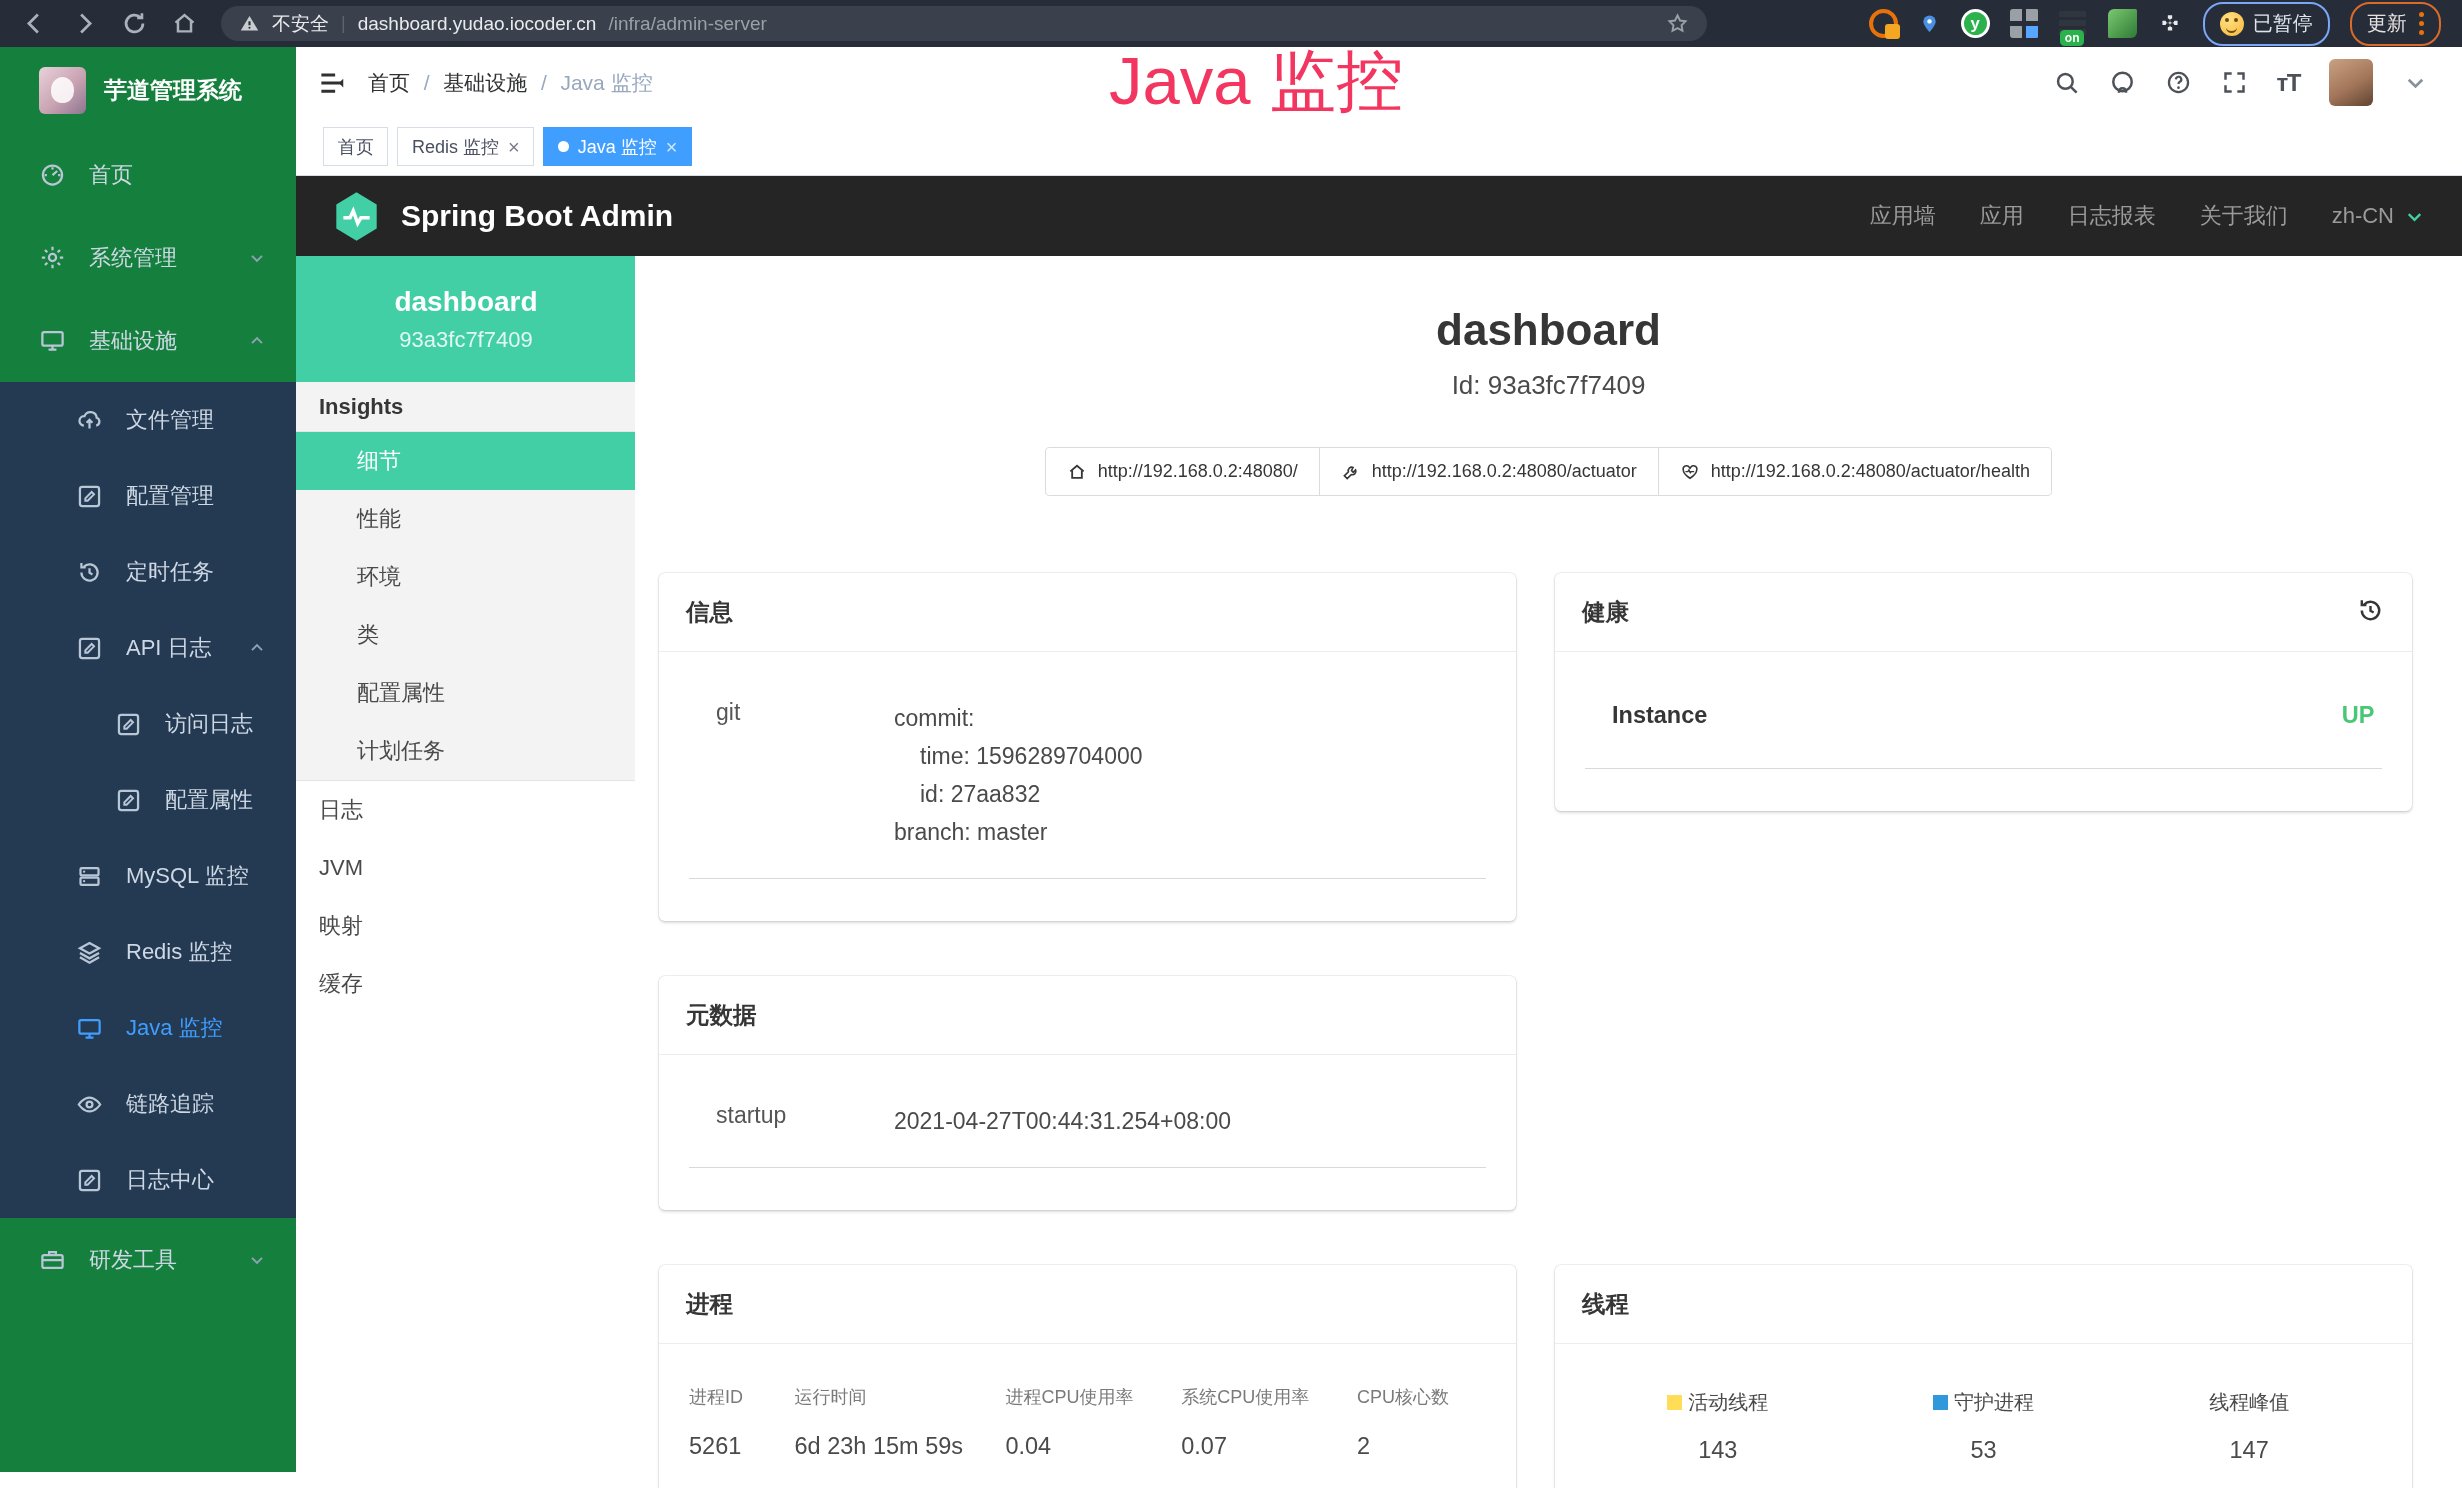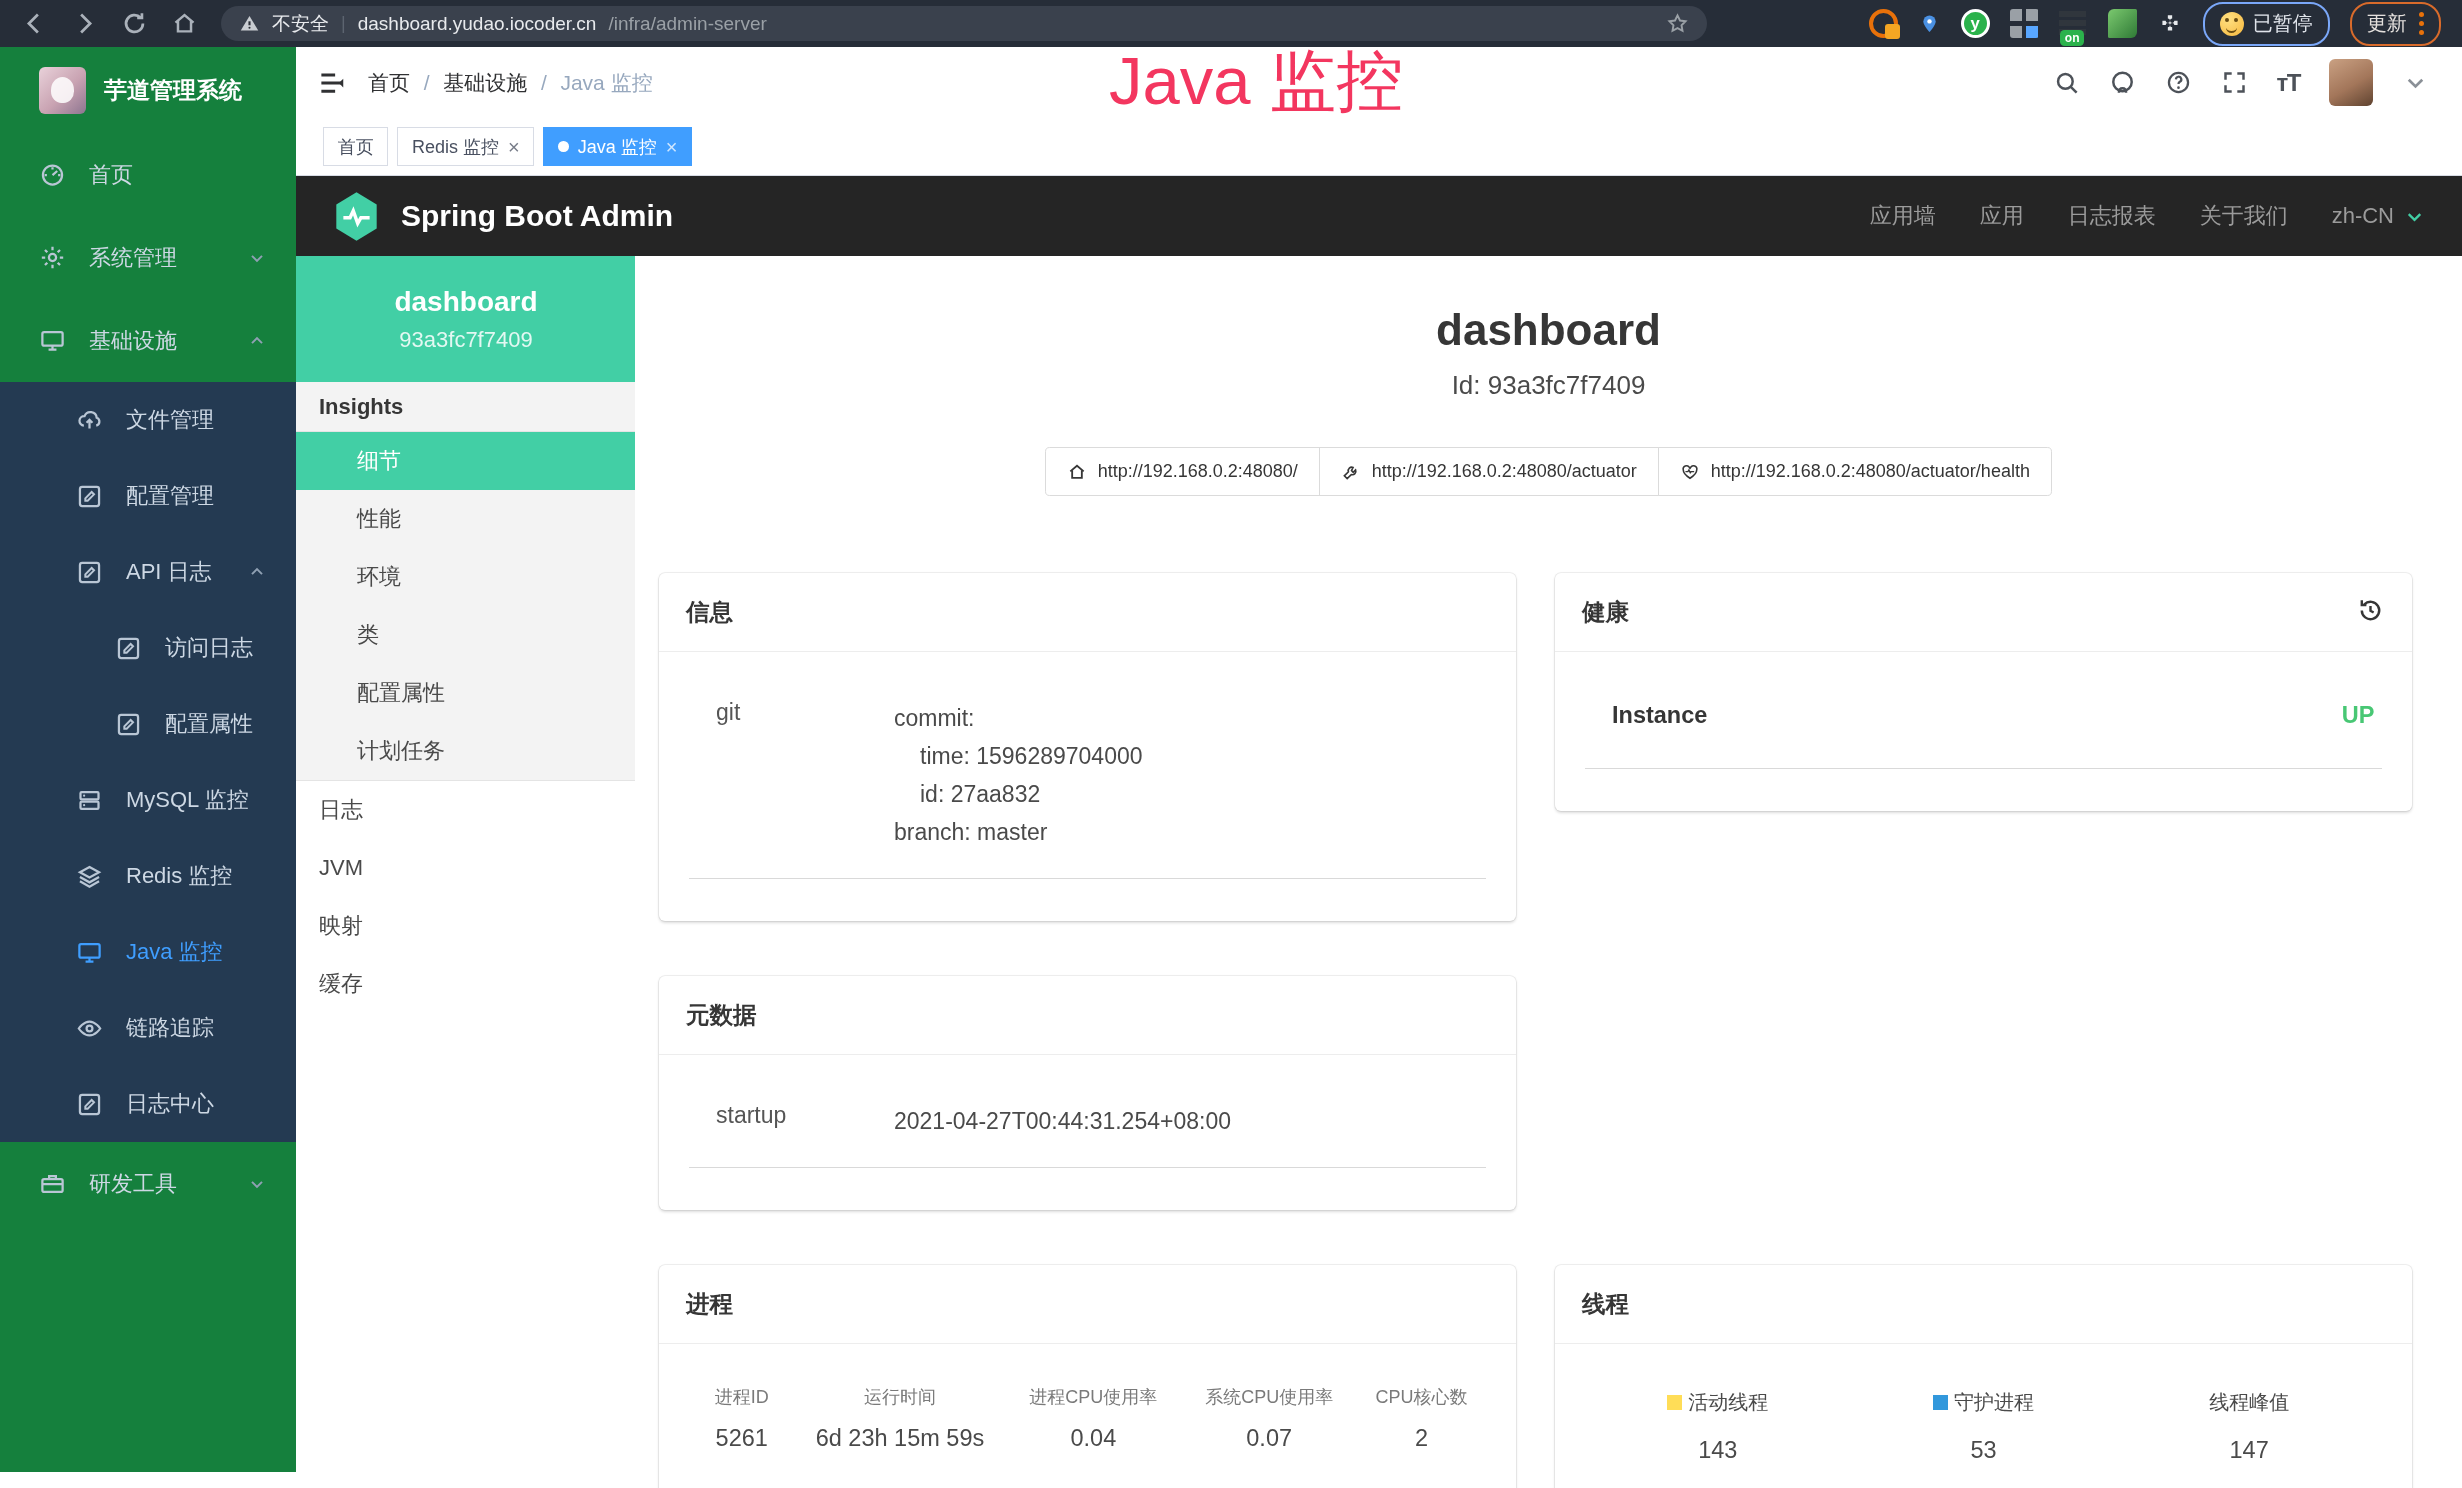--- a/index.html
+++ b/index.html
@@ -105,21 +105,21 @@
   .card-title{font-size:23.5px;font-weight:700;color:#363636}
   .card-header .hicon{width:29px;height:29px;color:#363636;cursor:pointer}
   .card-body{padding:27px 30px 42px}
   .kv-row{display:flex;padding:20px 0 27px;border-bottom:0.8px solid #d9d9d9}
   .kv-key{flex:0 0 205px;padding-left:27px;font-size:23px;color:#555}
   .kv-val{flex:1;font-size:23px;color:#4a4a4a;line-height:38px}
   .kv-val .ind{padding-left:26px}
   .health-row{display:flex;align-items:center;padding:23px 0 39px;border-bottom:0.8px solid #d9d9d9}
   .health-row .lab{padding-left:27px;font-size:23.5px;font-weight:600;color:#363636}
   .health-row .val{margin-left:auto;margin-right:7.6px;font-size:23.5px;font-weight:700;color:#48c774}
-  .proc-grid{display:grid;grid-template-columns:.9fr 1.8fr 1.5fr 1.5fr 1.1fr;row-gap:16px;text-align:center;padding-top:13.7px}
+  .proc-grid{display:grid;grid-template-columns:.9fr 1.8fr 1.5fr 1.5fr 1.1fr;row-gap:24px;text-align:left;padding-top:13.7px}
   .proc-h{font-size:18px;color:#7a7a7a}
   .proc-v{font-size:23.5px;color:#4a4a4a}
   .legend{display:grid;grid-template-columns:1fr 1fr 1fr;text-align:center;padding-top:18px}
   .legend .lab{display:flex;align-items:center;justify-content:center;gap:6px;font-size:20px;color:#4a4a4a}
   .legend .sq{width:15px;height:15px;display:inline-block}
   .legend .num{font-size:23.5px;color:#4a4a4a;margin-top:21px}
 
   
   #annotation{position:absolute;left:1109px;top:36px;font-size:67px;font-weight:500;color:#f3365f;z-index:9;white-space:nowrap}
 </style>
@@ -330,20 +330,26 @@
       <svg class="mi" viewBox="0 0 36 36" width="27" height="27">
           <use href="#i-cloudup"></use>
         </svg>
       <span>文件管理</span>
     </div>
     <div class="menu-item">
       <svg class="mi" viewBox="0 0 36 36" width="27" height="27">
           <use href="#i-edit"></use>
         </svg>
       <span>配置管理</span>
+    </div>
+    <div class="menu-item">
+      <svg class="mi" viewBox="0 0 36 36" width="27" height="27">
+          <use href="#i-history"></use>
+        </svg>
+      <span>定时任务</span>
     </div>
     <div class="menu-item">
       <svg class="mi" viewBox="0 0 36 36" width="27" height="27">
           <use href="#i-edit"></use>
         </svg>
       <span>API 日志</span>
       <svg class="caret" viewBox="0 0 26 26" width="20" height="20">
           <use href="#i-chevup"></use>
         </svg>
     </div>

